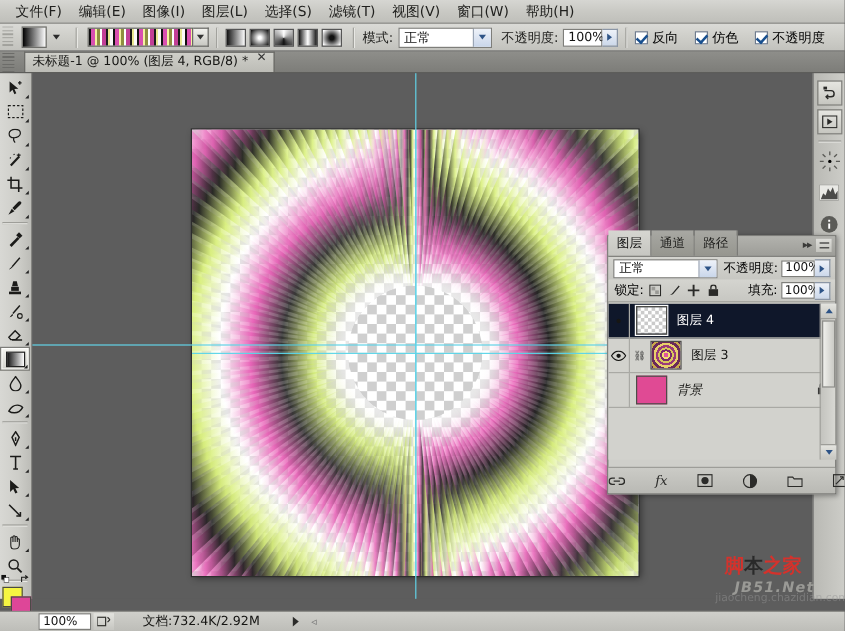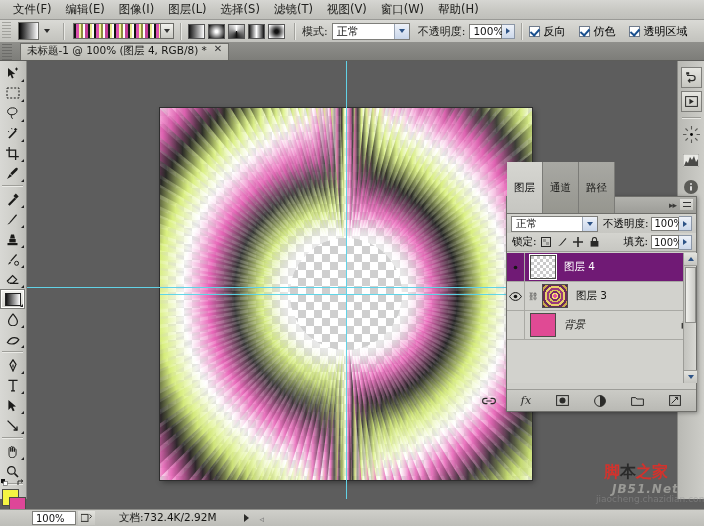--- a/index.html
+++ b/index.html
@@ -193,21 +193,21 @@
     position:absolute;left:506px;top:196px;width:191px;height:216px;
     background:#cfcfca;border:1px solid #6f6f6b;box-sizing:border-box;
     box-shadow:1px 1px 4px rgba(0,0,0,.35);
   }
   .lp-tabs{
     height:17px;background:linear-gradient(180deg,#b2b2ad,#9d9d98);
     display:flex;align-items:flex-end;border-bottom:1px solid #6f6f6b;box-sizing:border-box;
     position:relative;
   }
   .lp-tab{
-    height:15px;padding:18px 7px;display:flex;align-items:center;font-size:10.5px;color:#1b1b19;
+    height:15px;padding:3px 7px;display:flex;align-items:center;font-size:10.5px;color:#1b1b19;
     background:linear-gradient(180deg,#a8a8a3,#96968f);border-right:1px solid #7b7b77;
   }
   .lp-tab.active{background:linear-gradient(180deg,#d6d6d1,#c6c6c1);color:#111;}
   .lp-tabctl{position:absolute;right:3px;top:2px;display:flex;align-items:center;gap:4px;}
   .lp-arrows{font-size:9px;color:#3a3a38;letter-spacing:-1px;}
   .lp-menu{width:13px;height:11px;background:linear-gradient(180deg,#dedeDA,#c4c4be);
     border:1px solid #77777 3;display:flex;align-items:center;justify-content:center;}
   .lp-menu b{display:block;width:8px;border-top:1px solid #333;border-bottom:1px solid #333;height:3px;}
   .lp-row1,.lp-row2{
     display:flex;align-items:center;height:19px;padding:0 4px;
@@ -228,21 +228,21 @@
     font-size:10px;color:#111;display:flex;align-items:center;padding-left:2px;box-sizing:border-box;
   }
   .lock-ico{width:13px;height:13px;margin-right:3px;display:flex;align-items:center;justify-content:center;font-size:10px;color:#2a2a28;}
   .layer-list{
     position:absolute;left:0;top:56px;width:189px;height:130px;background:#d2d2cd;overflow:hidden;
   }
   .layer-row{
     display:flex;align-items:center;height:29px;border-bottom:1px solid #a9a9a4;
     box-sizing:border-box;position:relative;
   }
-  .layer-row.sel{background:#701a75;}
+  .layer-row.sel{background:#0f172a;}
   .layer-row.sel .lname{color:#fff;}
   .eye{
     width:18px;height:29px;display:flex;align-items:center;justify-content:center;
     border-right:1px solid #a9a9a4;box-sizing:border-box;
   }
   .eye svg{display:block;}
   .thumb{
     width:26px;height:24px;border:1px solid #4c4c48;margin-left:5px;box-sizing:border-box;
     background:repeating-conic-gradient(#ffffff 0% 25%,#cacaca 0% 50%) 0 0/6px 6px;
     position:relative;overflow:hidden;flex:none;
@@ -257,21 +257,21 @@
     background:linear-gradient(90deg,#c3c3be,#d8d8d3);border-left:1px solid #9d9d98;box-sizing:border-box;
   }
   .lp-sc-btn{width:13px;height:13px;background:linear-gradient(180deg,#e4e4df,#c5c5c0);
     border-bottom:1px solid #9d9d98;display:flex;align-items:center;justify-content:center;box-sizing:border-box;}
   .lp-sc-btn i{width:0;height:0;border-left:3px solid transparent;border-right:3px solid transparent;}
   .lp-sc-thumb{position:absolute;left:1px;top:14px;width:11px;height:56px;
     background:linear-gradient(90deg,#f0f0ec,#cacac5);border:1px solid #8e8e8a;box-sizing:border-box;}
   .lp-bottom{
     position:absolute;left:0;bottom:0;width:189px;height:22px;
     background:linear-gradient(180deg,#cbcbc6,#b9b9b4);border-top:1px solid #9d9d98;
-    display:flex;align-items:center;justify-content:center;box-sizing:border-box;padding-right:4px;gap:25px;
+    display:flex;align-items:center;justify-content:space-between;box-sizing:border-box;padding-right:4px;gap:25px;
   }
   .lb-ico{font-size:11px;color:#2b2b29;display:flex;align-items:center;justify-content:center;width:14px;height:14px;}
 
   
   .statusbar{
     position:absolute;left:0;bottom:0;width:704px;height:17px;
     background:linear-gradient(180deg,#cfcfca,#bdbdb8);
     border-top:1px solid #8d8d89;display:flex;align-items:center;box-sizing:border-box;
   }
   .sb-zoom{
@@ -353,21 +353,21 @@
     <div class="cbx">
       <span class="box"></span>
       <span>反向</span>
     </div>
     <div class="cbx">
       <span class="box"></span>
       <span>仿色</span>
     </div>
     <div class="cbx">
       <span class="box"></span>
-      <span>透明区域</span>
+      <span>不透明度</span>
     </div>
   </div>
 
   <div class="tabbar">
     <div class="tabgrip"></div>
     <div class="doc-tab">
       <span>未标题-1 @ 100% (图层 4, RGB/8) *</span>
       <span class="x">✕</span>
     </div>
   </div>

